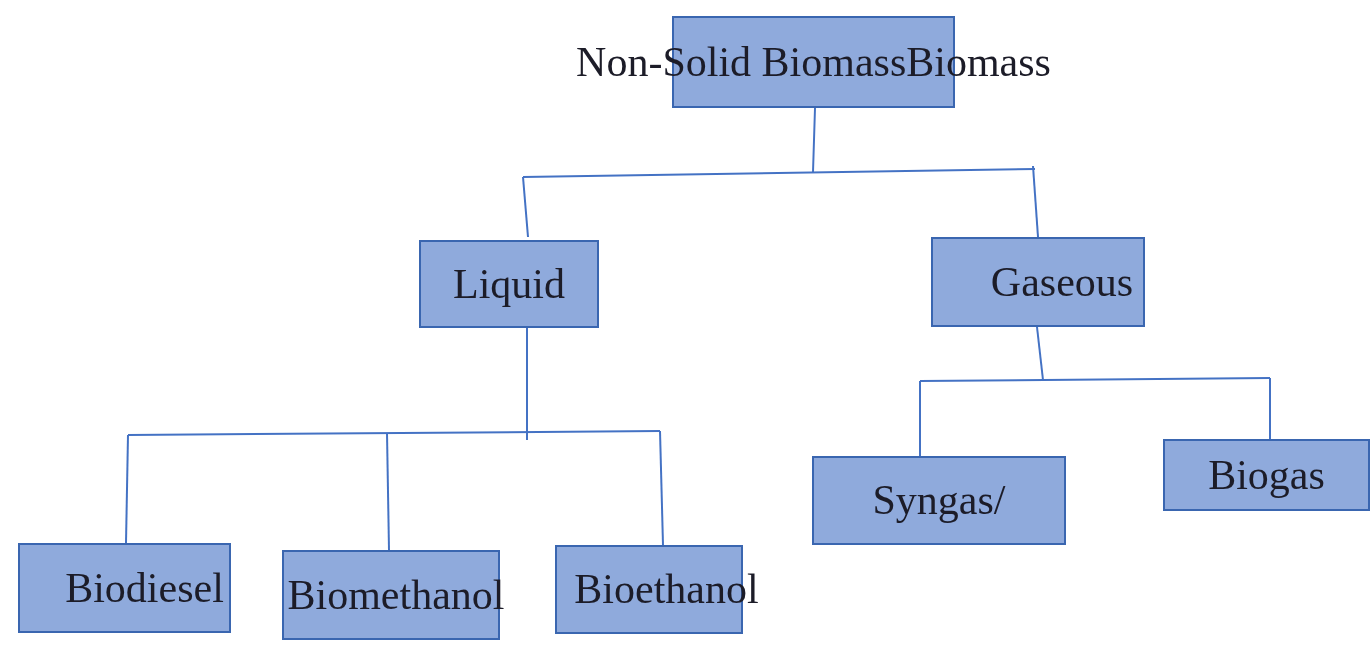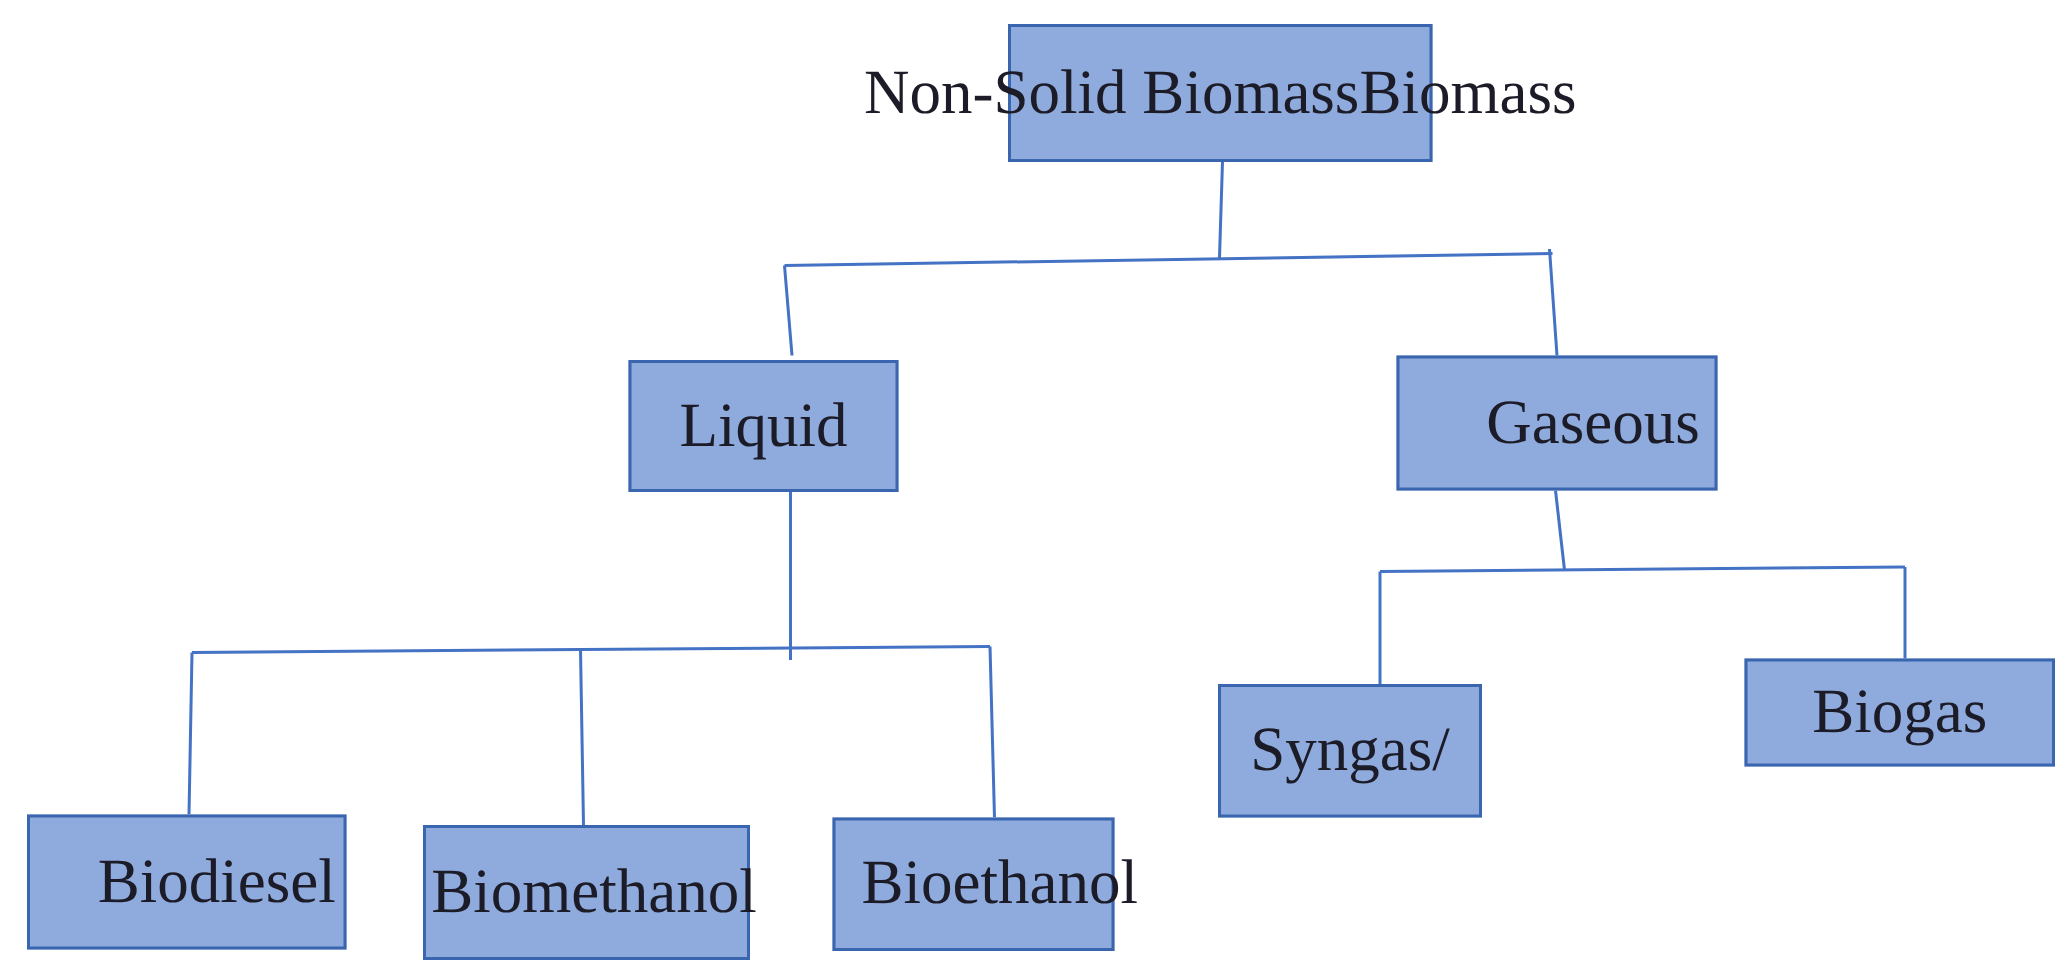--- a/index.html
+++ b/index.html
@@ -78,20 +78,20 @@
       </div>
       <div class="node" style="left: 18px; top: 543px; width: 213px; height: 90px; padding-left: 40px;">
         <div class="node-line">Biodiesel</div>
       </div>
       <div class="node" style="left: 282px; top: 550px; width: 218px; height: 90px; padding-left: 10px;">
         <div class="node-line">Biomethanol</div>
       </div>
       <div class="node" style="left: 555px; top: 545px; width: 188px; height: 89px; padding-left: 35px;">
         <div class="node-line">Bioethanol</div>
       </div>
-      <div class="node" style="left: 812px; top: 456px; width: 176px; height: 89px;">
+      <div class="node" style="left: 812px; top: 456px; width: 254px; height: 89px;">
         <div class="node-line">Syngas/</div>
       </div>
       <div class="node" style="left: 1163px; top: 439px; width: 207px; height: 72px;">
         <div class="node-line">Biogas</div>
       </div>
     </div>
 </div>
 
 </body></html>

